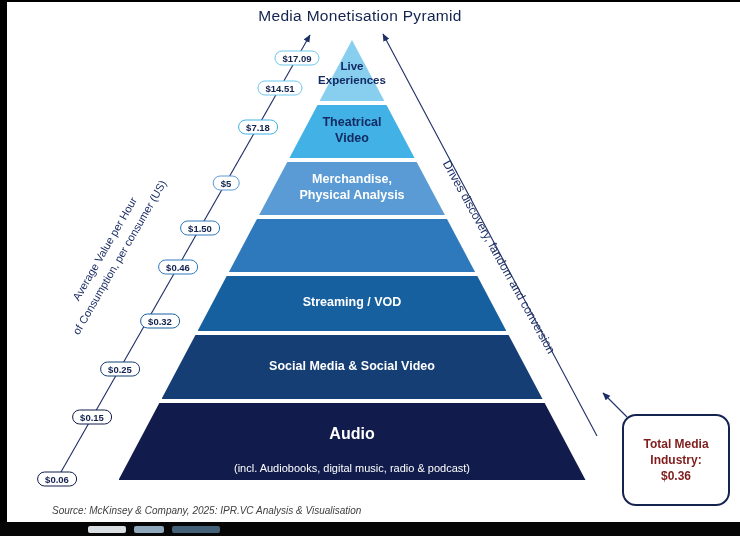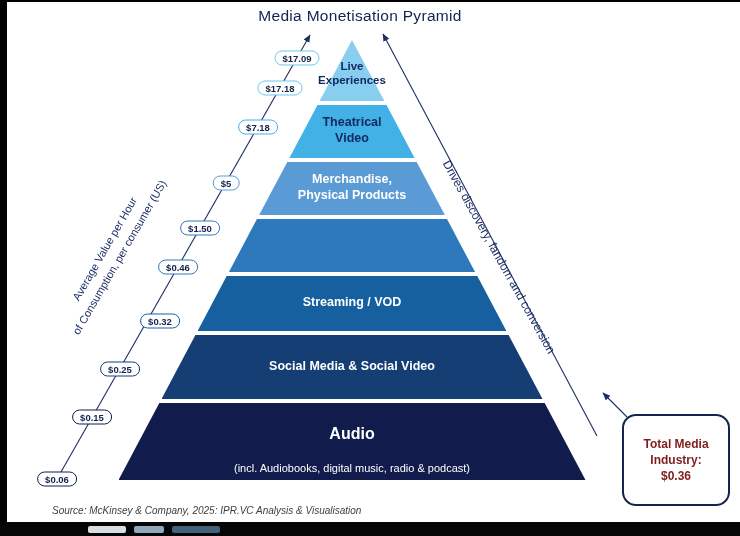--- a/index.html
+++ b/index.html
@@ -96,30 +96,30 @@
   <div class="tier t4" style="background: rgb(46, 121, 188);"></div>
   <div class="tier t5" style="background: rgb(23, 96, 159);"></div>
   <div class="tier t6" style="background: rgb(20, 62, 116);"></div>
   <div class="tier t7" style="background: rgb(17, 28, 77);"></div>
 
   <div class="tier-label l1" style="color: rgb(19, 42, 99);">Live
 Experiences</div>
   <div class="tier-label l2" style="color: rgb(19, 42, 99);">Theatrical
 Video</div>
   <div class="tier-label l3" style="color: rgb(255, 255, 255);">Merchandise,
-Physical Products</div>
+Physical Analysis</div>
   <div class="tier-label l5" style="color: rgb(255, 255, 255);">Streaming / VOD</div>
   <div class="tier-label l6" style="color: rgb(255, 255, 255);">Social Media &amp; Social Video</div>
   <div class="tier-label l7" style="color: rgb(255, 255, 255);">
     <div class="audio-main">Audio</div>
     <div class="audio-sub">(incl. Audiobooks, digital music, radio &amp; podcast)</div>
   </div>
 
   <div class="pill p0" style="border-color: rgb(111, 199, 238);">$17.09</div>
-  <div class="pill p1" style="border-color: rgb(111, 199, 238);">$17.18</div>
+  <div class="pill p1" style="border-color: rgb(111, 199, 238);">$14.51</div>
   <div class="pill p2" style="border-color: rgb(65, 177, 230);">$7.18</div>
   <div class="pill p3" style="border-color: rgb(91, 155, 213);">$5</div>
   <div class="pill p4" style="border-color: rgb(46, 121, 188);">$1.50</div>
   <div class="pill p5" style="border-color: rgb(46, 121, 188);">$0.46</div>
   <div class="pill p6" style="border-color: rgb(23, 96, 159);">$0.32</div>
   <div class="pill p7" style="border-color: rgb(20, 62, 116);">$0.25</div>
   <div class="pill p8" style="border-color: rgb(17, 28, 77);">$0.15</div>
   <div class="pill p9" style="border-color: rgb(17, 28, 77);">$0.06</div>
 
   <div class="axis-label">Average Value per Hour

